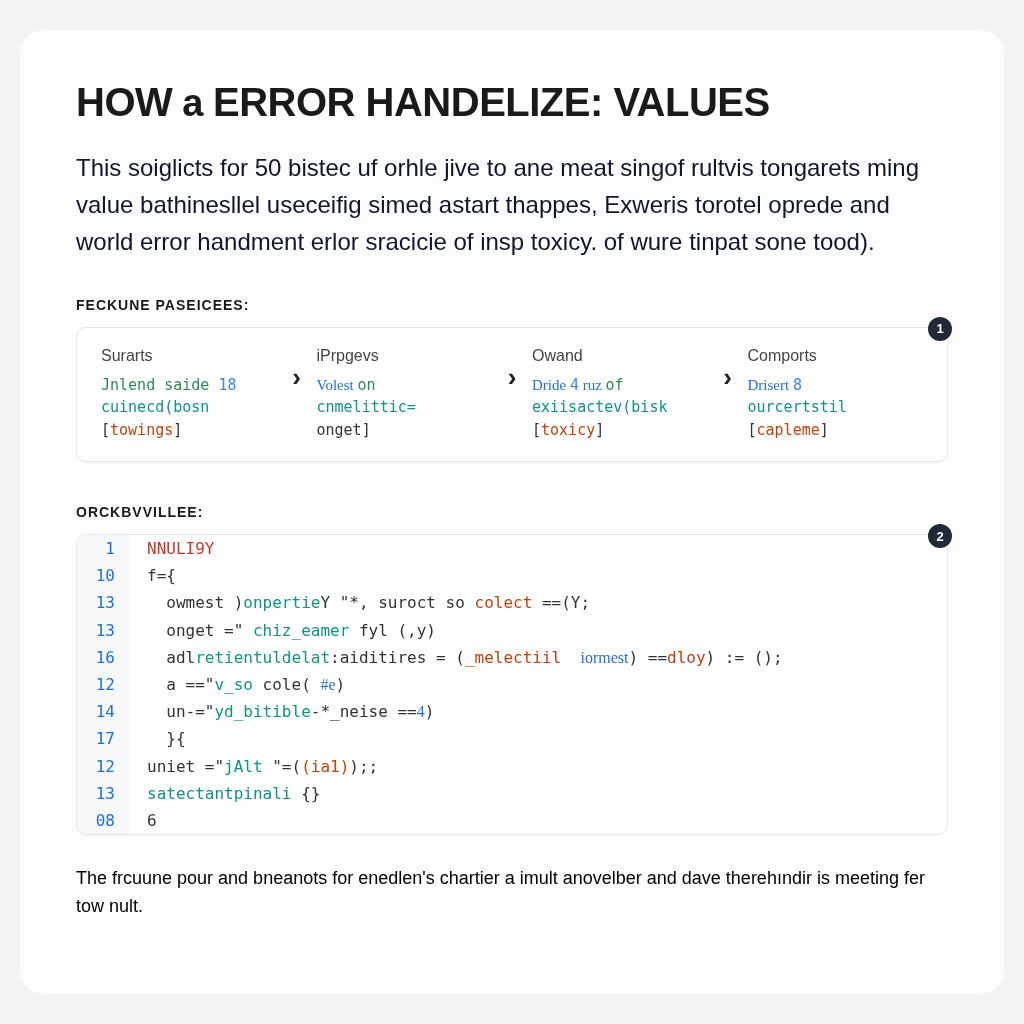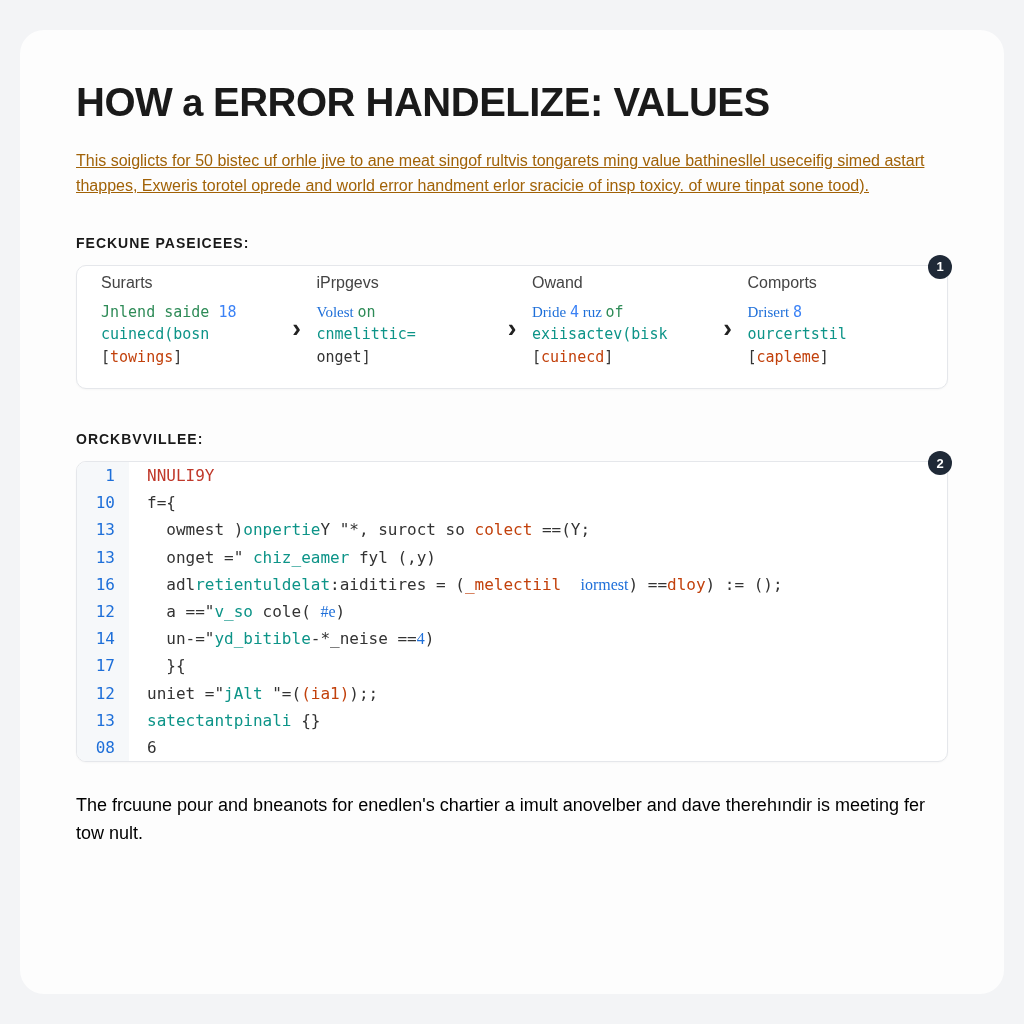--- a/index.html
+++ b/index.html
@@ -19,45 +19,44 @@
   }
   h1 {
     font-size: 40px;
     font-weight: 700;
     color: #1a1a1a;
     letter-spacing: -0.5px;
     margin-bottom: 24px;
     font-variant: small-caps;
   }
   .intro {
-    font-size: 16px;
+    font-size: 24px;
     line-height: 1.55;
-    color: #a16207;
+    color: #0f172a;
     margin-bottom: 36px;
     max-width: 880px;
-    text-decoration: underline;
   }
   .section-label {
     font-size: 14px;
     font-weight: 700;
     letter-spacing: 1px;
     color: #1a1a1a;
     margin-bottom: 14px;
     text-transform: uppercase;
     margin-top: 16px;
   }
   
   .flow-wrap { position: relative; margin-bottom: 42px; }
   .flow-card {
     background: #fff;
     border: 1px solid #e5e7eb;
     border-radius: 10px;
-    padding: 5px 24px 20px 24px;
+    padding: 16px 24px 20px 24px;
     display: flex;
-    align-items: center;
+    align-items: flex-start;
     box-shadow: 0 1px 2px rgba(0,0,0,0.03);
   }
   .flow-step { flex: 1; font-family: ui-monospace, "SF Mono", Menlo, Consolas, monospace; font-size: 15px; line-height: 1.5; }
   .flow-step .head {
     font-family: -apple-system, BlinkMacSystemFont, "Segoe UI", Helvetica, Arial, sans-serif;
     font-size: 16px; color: #444; margin-bottom: 6px; font-weight: 400;
   }
   .arrow {
     flex: 0 0 40px;
     display: flex; align-items: center; justify-content: center;
@@ -149,21 +148,21 @@
         <div><span class="tk-teal">cnmelittic=</span></div>
         <div><span class="tk-dark">onget]</span></div>
       </div>
 
       <div class="arrow">›</div>
 
       <div class="flow-step">
         <div class="head">Owand</div>
         <div><span class="tk-blue">Dride </span><span class="tk-purple">4</span><span class="tk-blue"> ruz </span><span class="tk-green">of</span></div>
         <div><span class="tk-teal">exiisactev(bisk</span></div>
-        <div><span class="tk-dark">[</span><span class="tk-orange">cuinecd</span><span class="tk-dark">]</span></div>
+        <div><span class="tk-dark">[</span><span class="tk-orange">toxicy</span><span class="tk-dark">]</span></div>
       </div>
 
       <div class="arrow">›</div>
 
       <div class="flow-step">
         <div class="head">Comports</div>
         <div><span class="tk-blue">Drisert </span><span class="tk-purple">8</span></div>
         <div><span class="tk-teal">ourcertstil</span></div>
         <div><span class="tk-dark">[</span><span class="tk-orange">capleme</span><span class="tk-dark">]</span></div>
       </div>

